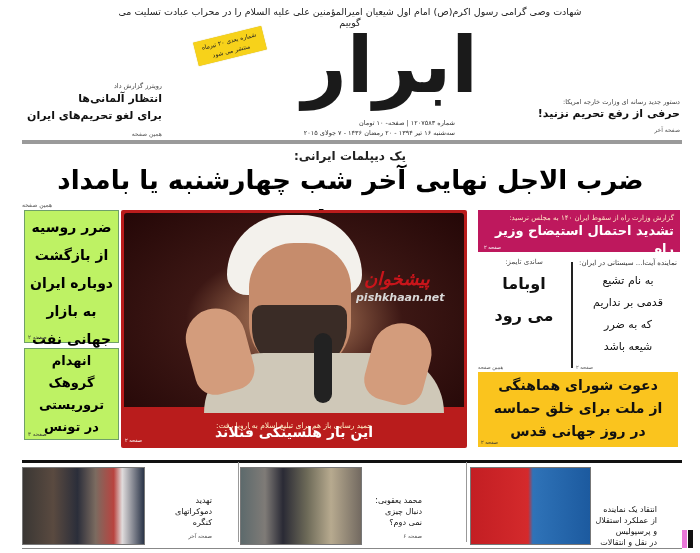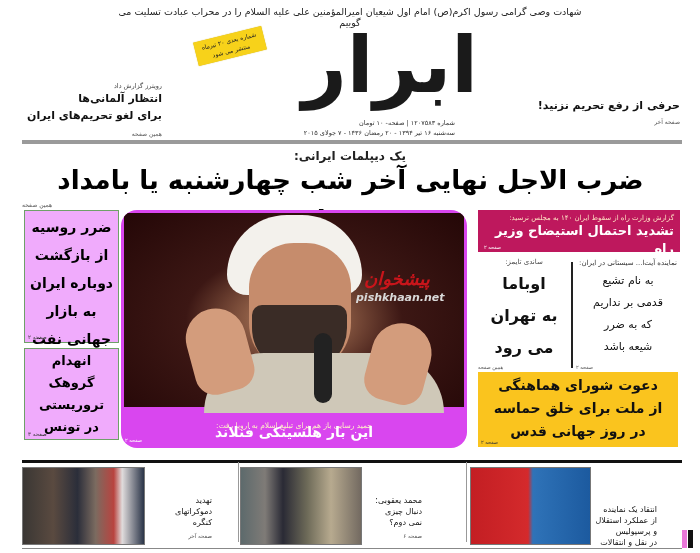--- a/index.html
+++ b/index.html
@@ -53,32 +53,32 @@
     }
     .main-headline {
       top: 160px; left: 18px; width: 665px;
       text-align: center; font-size: 26px; font-weight: bold; color: #000;
       line-height: 40px; letter-spacing: -0.5px;
     }
     .main-page {
       top: 201px; left: 22px; font-size: 6px; color: #555;
     }
     .green-box {
-      left: 24px; width: 95px; background: #f0abfc;
+      left: 24px; width: 95px; background: #bef264;
       border: 1px solid #6fa069; text-align: center;
       font-weight: bold; color: #000; position: absolute;
     }
     .green-box .t { font-size: 14px; line-height: 28px; }
     .green-box .p { font-size: 5.5px; position: absolute; left: 3px; bottom: 2px; color: #333; font-weight: normal; }
     .gb1 { top: 210px; height: 133px; padding-top: 2px; }
     .gb2 { top: 348px; height: 92px; padding-top: 1px; }
     .gb2 .t { line-height: 22px; font-size: 13px; }
     .photo-box {
       top: 210px; left: 121px; width: 346px; height: 238px;
-      background: #d946ef; border-radius: 16px; overflow: hidden;
+      background: #b91c1c; border-radius: 2px; overflow: hidden;
     }
     .photo {
       position: absolute; top: 3px; left: 3px; width: 340px; height: 194px;
       background: radial-gradient(ellipse at 50% 55%, #c9a389 0%, #8a5a43 20%, #3c1714 45%, #240707 100%);
       border-radius: 3px 3px 0 0;
     }
     .photo .turban {
       position: absolute; top: 2px; left: 103px; width: 135px; height: 80px;
       background: #f3f1ec; border-radius: 60px 60px 20px 20px;
     }
@@ -173,20 +173,21 @@
 </div>
 
 <div class="abs left-teaser">
   <div class="kicker">رویترز گزارش داد</div>
   <div class="title">انتظار آلمانی‌ها</div>
   <div class="title">برای لغو تحریم‌های ایران</div>
   <div class="page">همین صفحه</div>
 </div>
 
 <div class="abs right-teaser">
+  <div class="kicker">دستور جدید رسانه ای وزارت خارجه امریکا:</div>
   <div class="title">حرفی از رفع تحریم نزنید!</div>
   <div class="page">صفحه آخر</div>
 </div>
 
 <div class="abs masthead-rule"></div>
 
 <div class="abs main-kicker">یک دیپلمات ایرانی:</div>
 <div class="abs main-headline">ضرب الاجل نهایی آخر شب چهارشنبه یا بامداد پنجشنبه است</div>
 <div class="abs main-page">همین صفحه</div>
 
@@ -225,21 +226,20 @@
 
 <div class="abs red-banner">
   <div class="k">گزارش وزارت راه از سقوط ایران ۱۴۰ به مجلس نرسید:</div>
   <div class="t">تشدید احتمال استیضاح وزیر راه</div>
   <div class="p">صفحه ۲</div>
 </div>
 
 <div class="abs col-obama">
   <div class="k">ساندی تایمز:</div>
   <div class="t">اوباما</div>
-  <div class="t">به تهران</div>
   <div class="t">می رود</div>
   <div class="p">همین صفحه</div>
 </div>
 <div class="abs col-divider"></div>
 <div class="abs col-shia">
   <div class="k">نماینده آیت‌ا... سیستانی در ایران:</div>
   <div class="t">به نام تشیع</div>
   <div class="t">قدمی بر نداریم</div>
   <div class="t">که به ضرر</div>
   <div class="t">شیعه باشد</div>

